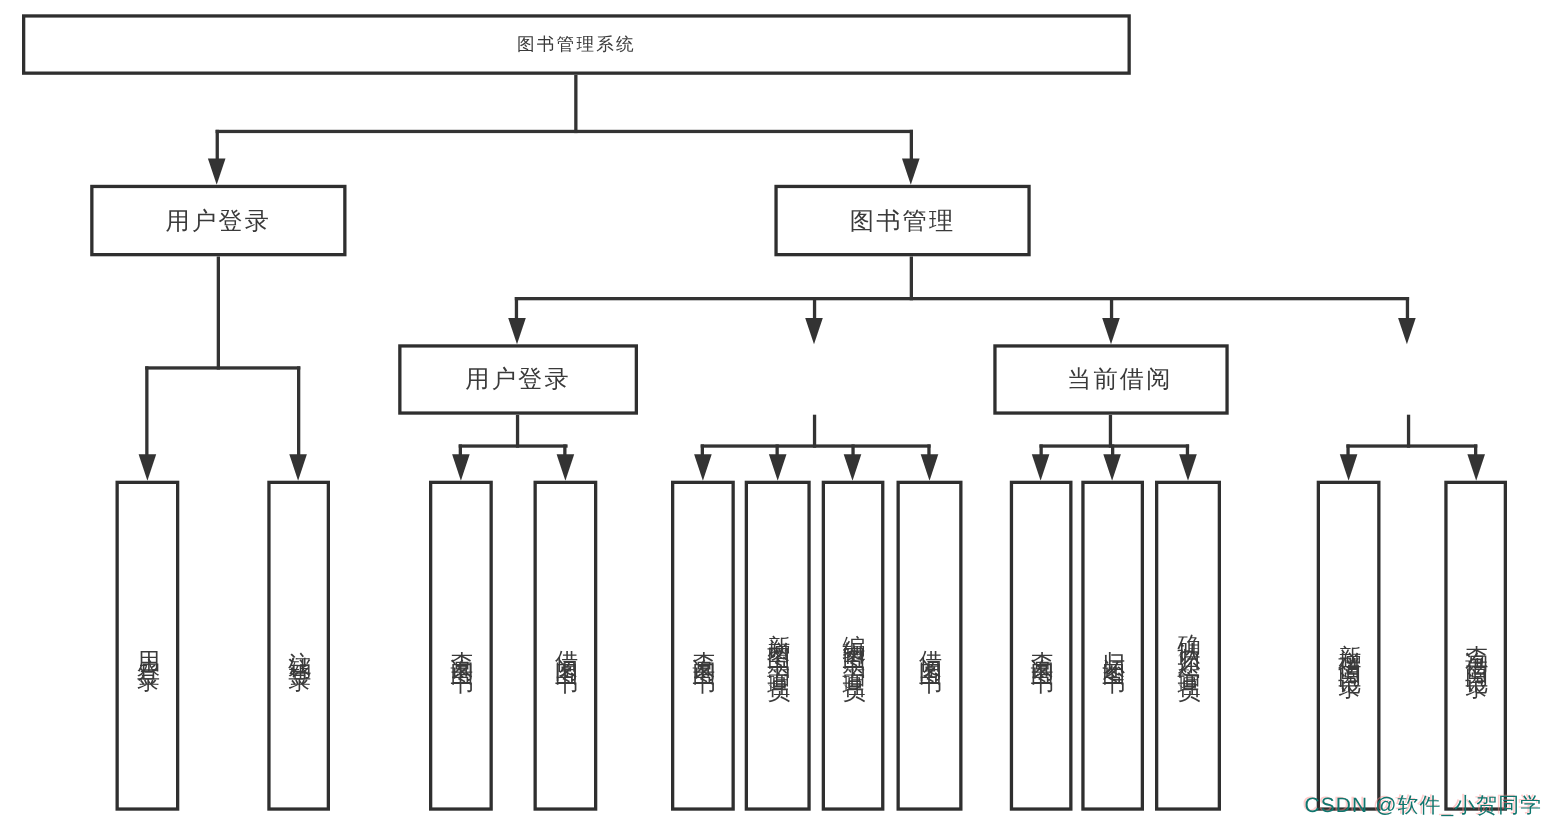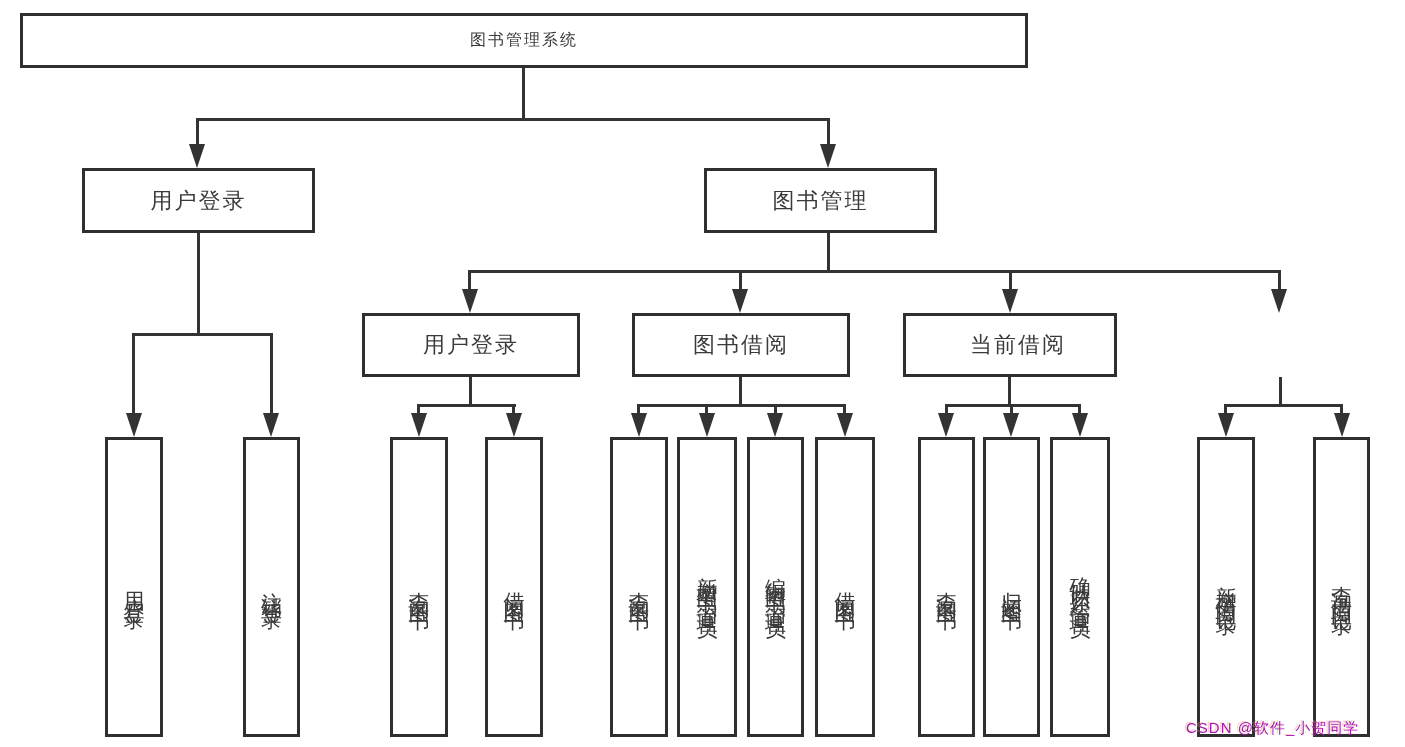--- a/index.html
+++ b/index.html
@@ -19,21 +19,21 @@
   }
   .edge-v{position:absolute;width:3px;background:#333333;z-index:1;}
   .edge-h{position:absolute;height:3px;background:#333333;z-index:1;}
   .arrowhead{
     position:absolute;width:0;height:0;z-index:1;
     border-left:8px solid transparent;border-right:8px solid transparent;
     border-top:24px solid #333333;
   }
   .watermark{
     position:absolute;left:1186px;top:719px;z-index:5;white-space:nowrap;
-    font-size:15px;letter-spacing:1px;color:#a21caf;
+    font-size:19px;letter-spacing:1px;color:#0f766e;
     text-shadow:-2px -1px 0 rgba(255,140,140,0.45);
   }
 </style>
 </head>
 <body>
 
 <div class="stage">
 
   <div class="node root hlabel" style="left:20px;top:13px;width:1008px;height:55px;">
     <span>图书管理系统</span>
@@ -41,23 +41,20 @@
 
   <div class="node hlabel" style="left:82px;top:168px;width:233px;height:65px;">
     <span>用户登录</span>
   </div>
   <div class="node hlabel" style="left:704px;top:168px;width:233px;height:65px;">
     <span>图书管理</span>
   </div>
 
   <div class="node hlabel" style="left:362px;top:313px;width:218px;height:64px;">
     <span>用户登录</span>
-  </div>
-  <div class="node hlabel" style="left:632px;top:313px;width:218px;height:64px;">
-    <span>图书借阅</span>
   </div>
   <div class="node hlabel" style="left:903px;top:313px;width:214px;height:64px;padding-left:16px;">
     <span>当前借阅</span>
   </div>
 
   <div class="node" style="left:105px;top:437px;width:58px;height:300px;">
     <span class="leaf-text">用户登录</span>
   </div>
   <div class="node" style="left:243px;top:437px;width:57px;height:300px;">
     <span class="leaf-text">注销登录</span>

